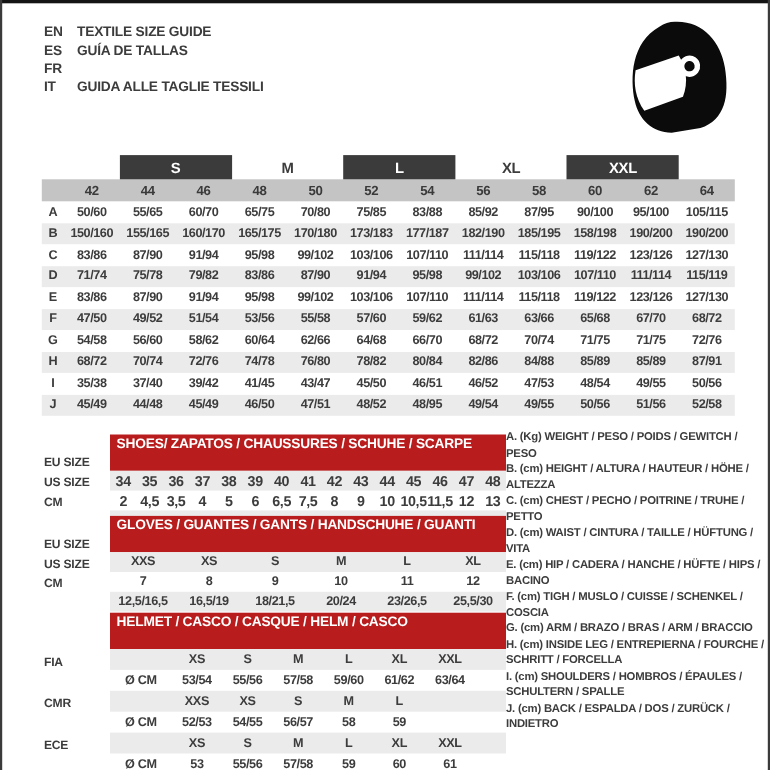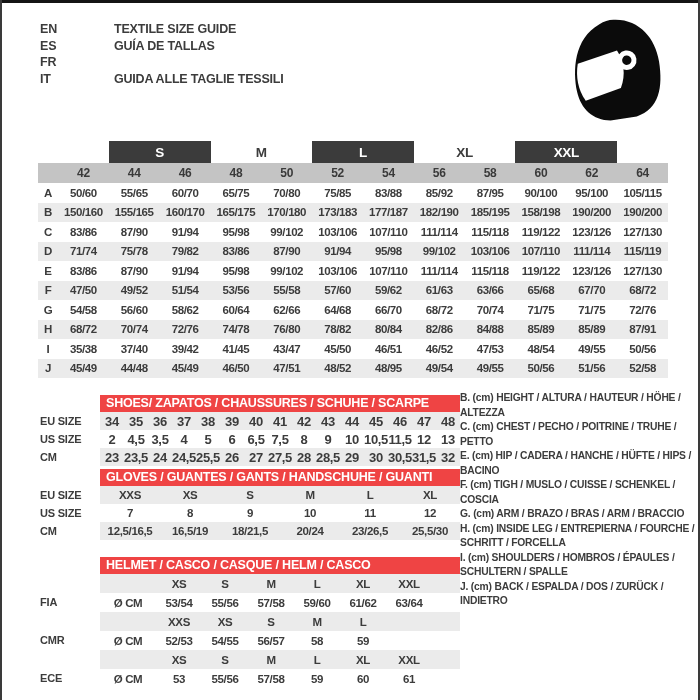--- a/index.html
+++ b/index.html
@@ -8,21 +8,21 @@
     position:relative; background:#fff; overflow:hidden;
     font-family:"Liberation Sans", sans-serif; font-weight:700;
     color:#3c3c3c; -webkit-font-smoothing:antialiased;
   }
   .frame-top  { position:absolute; left:0; top:0; width:700px; height:3px; background:#141414; }
   .frame-left { position:absolute; left:0; top:0; width:2px; height:700px; background:#3a3a3a; }
   .frame-right{ position:absolute; right:0; top:0; width:2px; height:700px; background:#3a3a3a; }
 
   
   .langs { position:absolute; left:40px; top:21px; font-size:12.5px; letter-spacing:-0.2px; }
-  .lang-row { display:flex; height:16.5px; line-height:16.5px;gap:44px; }
+  .lang-row { display:flex; height:16.5px; line-height:16.5px; }
   .lang-code { width:30px; }
 
   
   .helmet-logo { position:absolute; left:566px; top:16px; width:102px; height:108px; }
 
   
   .size-table { position:absolute; left:38px; top:141px; width:630px; }
   .mt-grid { display:grid; grid-template-columns:20px repeat(12,1fr); }
   .mt-groups { height:22px; }
   .group { display:flex; align-items:center; justify-content:center; font-size:13.5px; letter-spacing:-0.3px; }
@@ -30,21 +30,21 @@
   .mt-columns { height:20px; background:#c4c4c4; align-items:center; text-align:center; font-size:12px; color:#3a3a3a; letter-spacing:-0.3px; }
   .mt-row { height:19.5px; align-items:center; text-align:center; font-size:11.5px; letter-spacing:-0.4px; }
   .mt-row.shade { background:#ebebeb; }
   .mt-cell { overflow:hidden; white-space:nowrap; }
 
   
   .section { position:absolute; left:40px; display:flex; }
   .sec-label-col { width:60px; padding-top:17px; }
   .sec-label { height:18px; line-height:18px; font-size:11px; letter-spacing:-0.2px; }
   .sec-table { width:360px; }
-  .sec-header { height:17px; line-height:17px; background:#ef4444; color:#fff; padding-left:6px; font-size:12.5px; letter-spacing:-0.2px; white-space:nowrap; overflow:hidden; }
+  .sec-header { height:33px; line-height:17px; background:#b91c1c; color:#fff; padding-left:6px; font-size:12.5px; letter-spacing:-0.2px; white-space:nowrap; overflow:hidden; }
   .sec-row { display:grid; height:18px; align-items:center; text-align:center; font-size:11.5px; letter-spacing:-0.35px; }
   .sec-row.shade { background:#ebebeb; }
   .sec-cell { overflow:hidden; white-space:nowrap; }
   .shoes-row  { grid-template-columns:repeat(15,1fr); font-size:13px; }
   .gloves-row { grid-template-columns:repeat(6,1fr); }
   .helmet-row { grid-template-columns:56px repeat(6,46px) 1fr; height:19px; }
   #shoes-section  { top:395px; }
   #gloves-section { top:469px; }
   #helmet-section { top:557px; }
   #helmet-section .sec-label { height:19px; line-height:19px; }
@@ -426,21 +426,23 @@
           <div class="sec-cell">57/58</div>
           <div class="sec-cell">59</div>
           <div class="sec-cell">60</div>
           <div class="sec-cell">61</div>
         </div>
       </div>
   </div>
 </div>
 
 <div class="legend">
+  <div>A. (Kg) WEIGHT / PESO / POIDS / GEWITCH / PESO</div>
   <div>B. (cm) HEIGHT / ALTURA / HAUTEUR / HÖHE / ALTEZZA</div>
   <div>C. (cm) CHEST / PECHO / POITRINE / TRUHE / PETTO</div>
+  <div>D. (cm) WAIST / CINTURA / TAILLE / HÜFTUNG / VITA</div>
   <div>E. (cm) HIP / CADERA / HANCHE / HÜFTE / HIPS / BACINO</div>
   <div>F. (cm) TIGH / MUSLO / CUISSE / SCHENKEL / COSCIA</div>
   <div>G. (cm) ARM / BRAZO / BRAS / ARM / BRACCIO</div>
   <div>H. (cm) INSIDE LEG / ENTREPIERNA / FOURCHE / SCHRITT / FORCELLA</div>
   <div>I. (cm) SHOULDERS / HOMBROS / ÉPAULES / SCHULTERN / SPALLE</div>
   <div>J. (cm) BACK / ESPALDA / DOS / ZURÜCK / INDIETRO</div>
 </div>
 
 </body></html>

